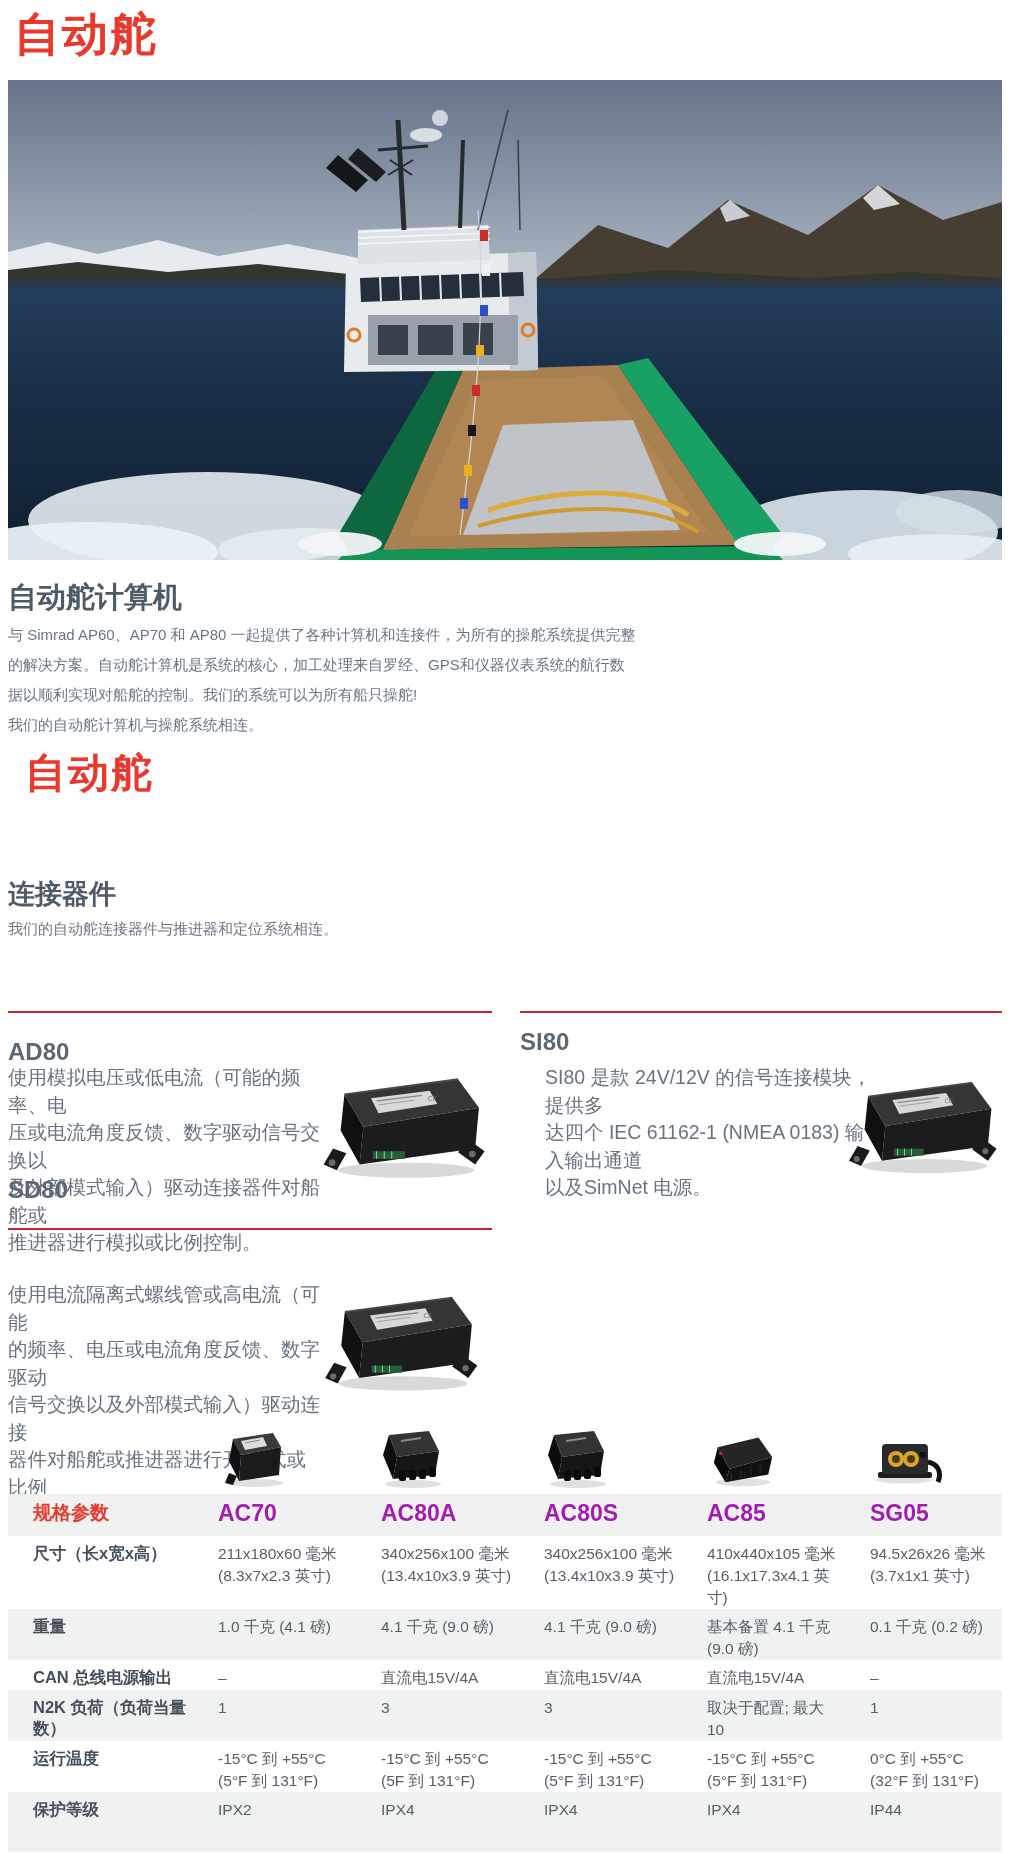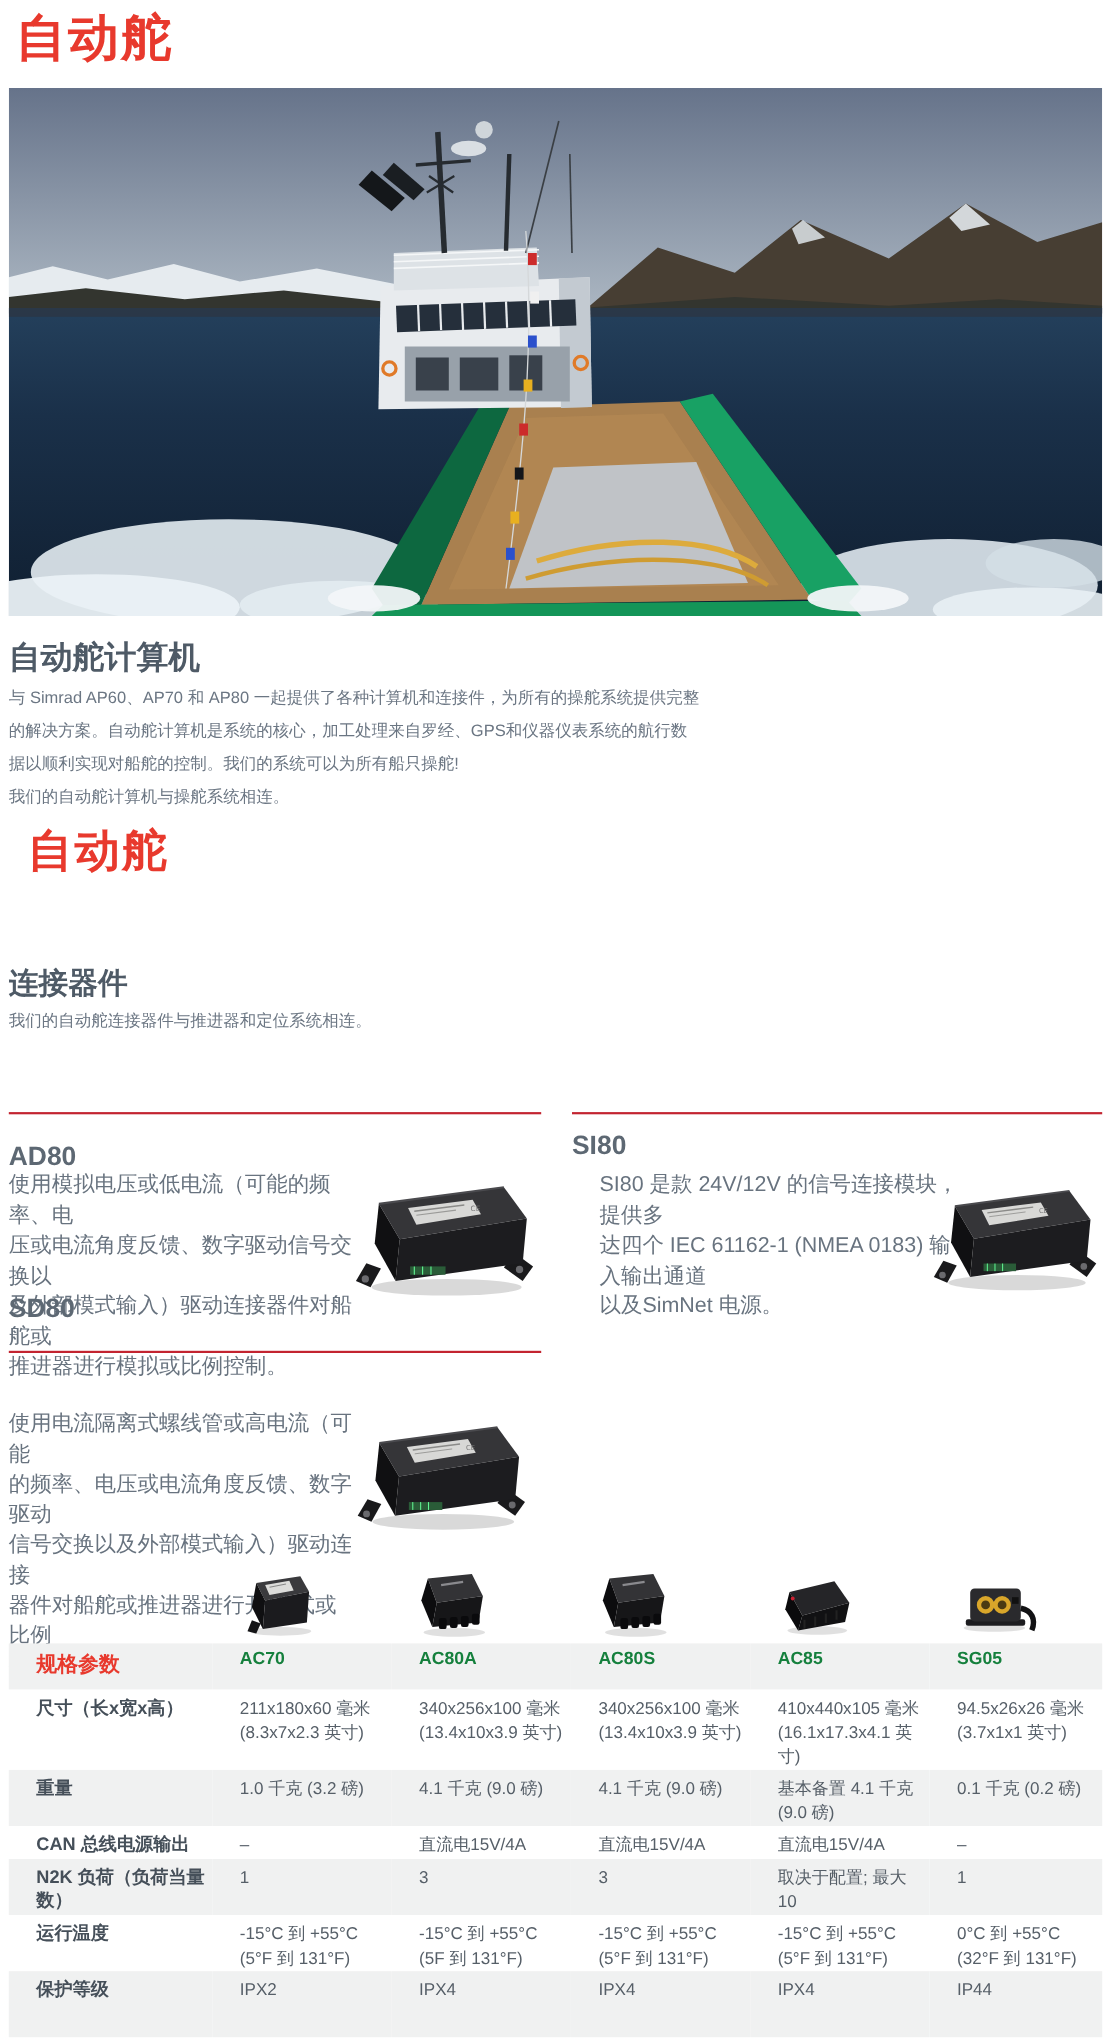--- a/index.html
+++ b/index.html
@@ -19,21 +19,21 @@
   .rule{height:2px;background:#c32430;}
   .prod-title{font-size:24px;font-weight:700;color:#5d6873;}
   .prod-desc{font-size:19.5px;line-height:27.5px;color:#68737f;white-space:pre-line;}
   .prod-img svg{display:block;width:100%;height:100%;}
   .thumb svg{display:block;width:100%;height:100%;}
   table.spec{border-collapse:collapse;table-layout:fixed;width:994px;}
   table.spec th,table.spec td{text-align:left;vertical-align:top;padding:7px 4px 0 25px;white-space:pre-line;}
   table.spec thead tr{background:#f0f1f1;height:42px;}
   table.spec tbody tr{background:#fff;}
   table.spec tbody tr:nth-child(even){background:#f0f1f1;}
-  table.spec thead th{font-size:16px;font-weight:700;color:#15803d;padding-top:6px;}
+  table.spec thead th{font-size:23px;font-weight:700;color:#a21caf;padding-top:6px;}
   table.spec thead th.hlabel{font-size:19px;color:#e8392d;}
   table.spec th.rlabel{font-size:16.5px;font-weight:700;color:#454f59;line-height:21px;}
   table.spec td{font-size:15.5px;color:#565f68;line-height:22px;}
   table.spec tbody tr:nth-child(1){height:52px;}
   table.spec tbody tr:nth-child(2){height:50px;}
   table.spec tbody tr:nth-child(3){height:30px;}
   table.spec tbody tr:nth-child(4){height:28px;}
   table.spec tbody tr:nth-child(5){height:28px;}
   table.spec tbody tr:nth-child(6){height:60px;}
   table.spec tbody tr:nth-child(7){height:28px;}
@@ -324,21 +324,21 @@
 (13.4x10x3.9 英寸)</td>
             <td>340x256x100 毫米
 (13.4x10x3.9 英寸)</td>
             <td>410x440x105 毫米
 (16.1x17.3x4.1 英寸)</td>
             <td>94.5x26x26 毫米
 (3.7x1x1 英寸)</td>
           </tr>
           <tr>
             <th class="rlabel">重量</th>
-            <td>1.0 千克 (3.2 磅)</td>
+            <td>1.0 千克 (4.1 磅)</td>
             <td>4.1 千克 (9.0 磅)</td>
             <td>4.1 千克 (9.0 磅)</td>
             <td>基本备置 4.1 千克
 (9.0 磅)</td>
             <td>0.1 千克 (0.2 磅)</td>
           </tr>
           <tr>
             <th class="rlabel">CAN 总线电源输出</th>
             <td>–</td>
             <td>直流电15V/4A</td>

